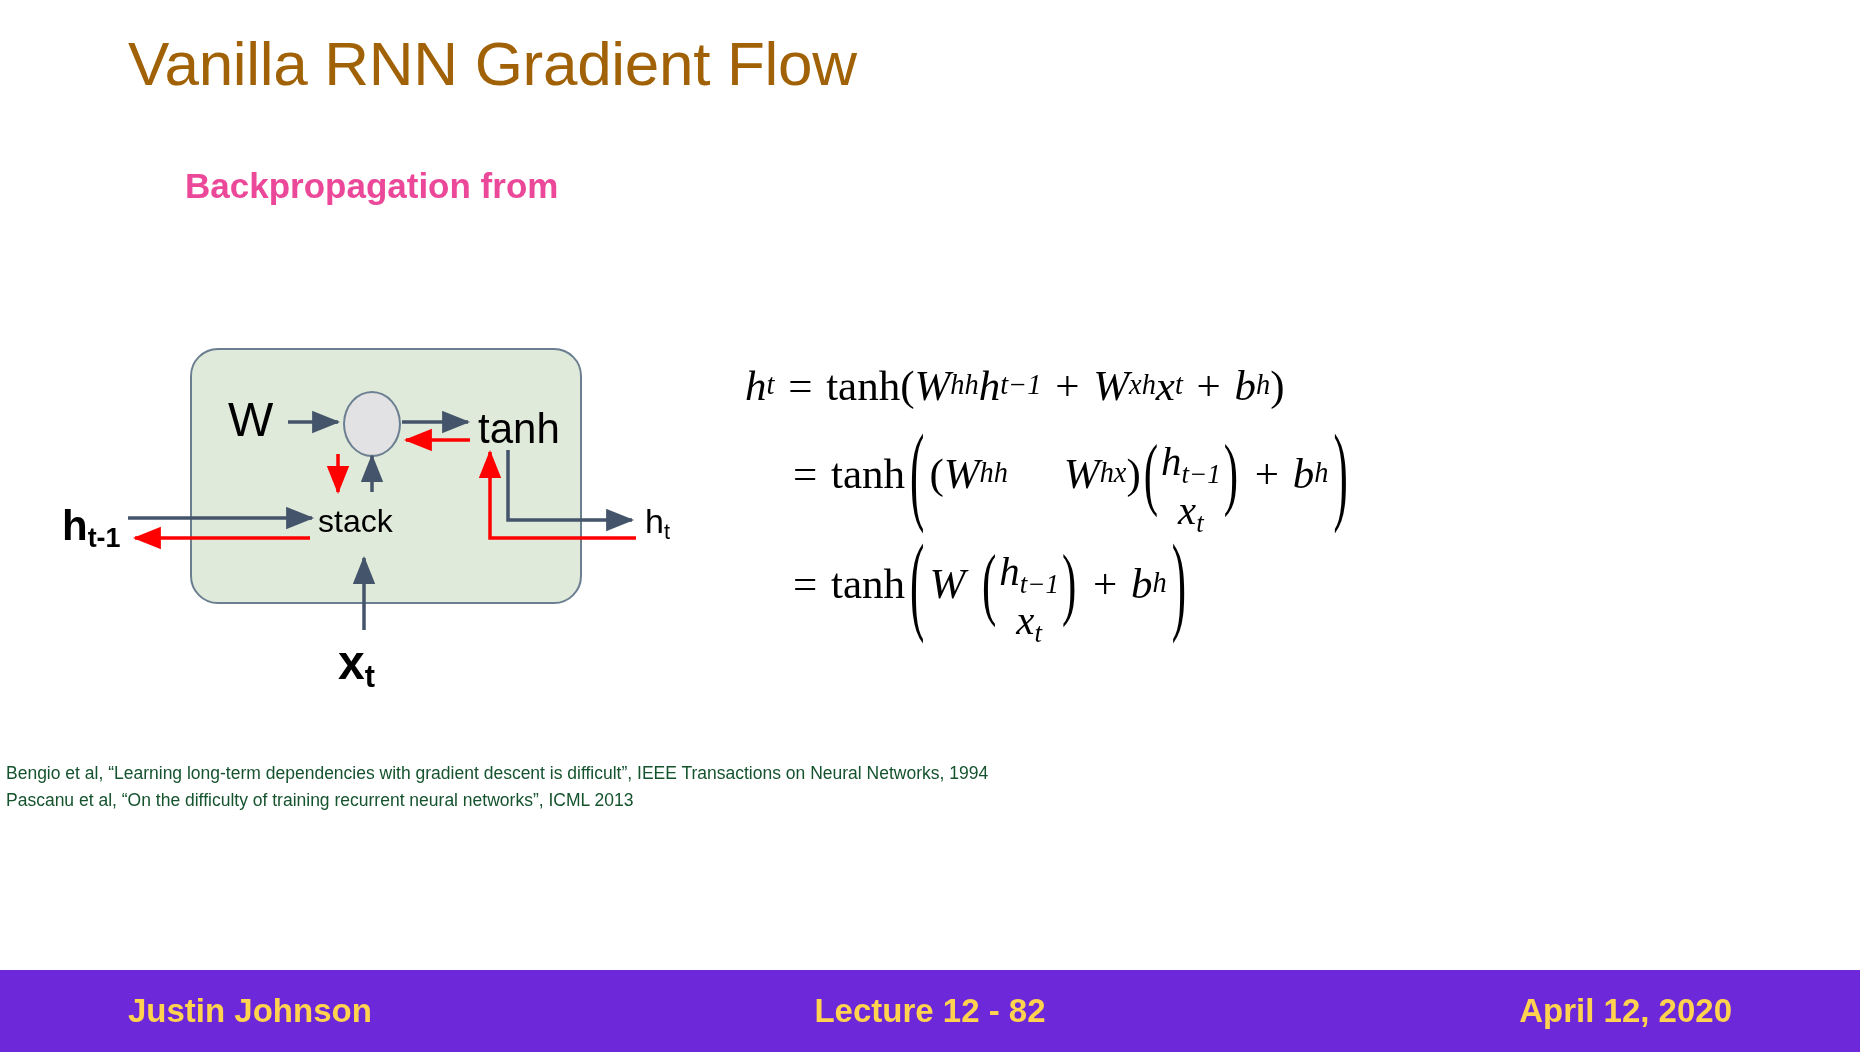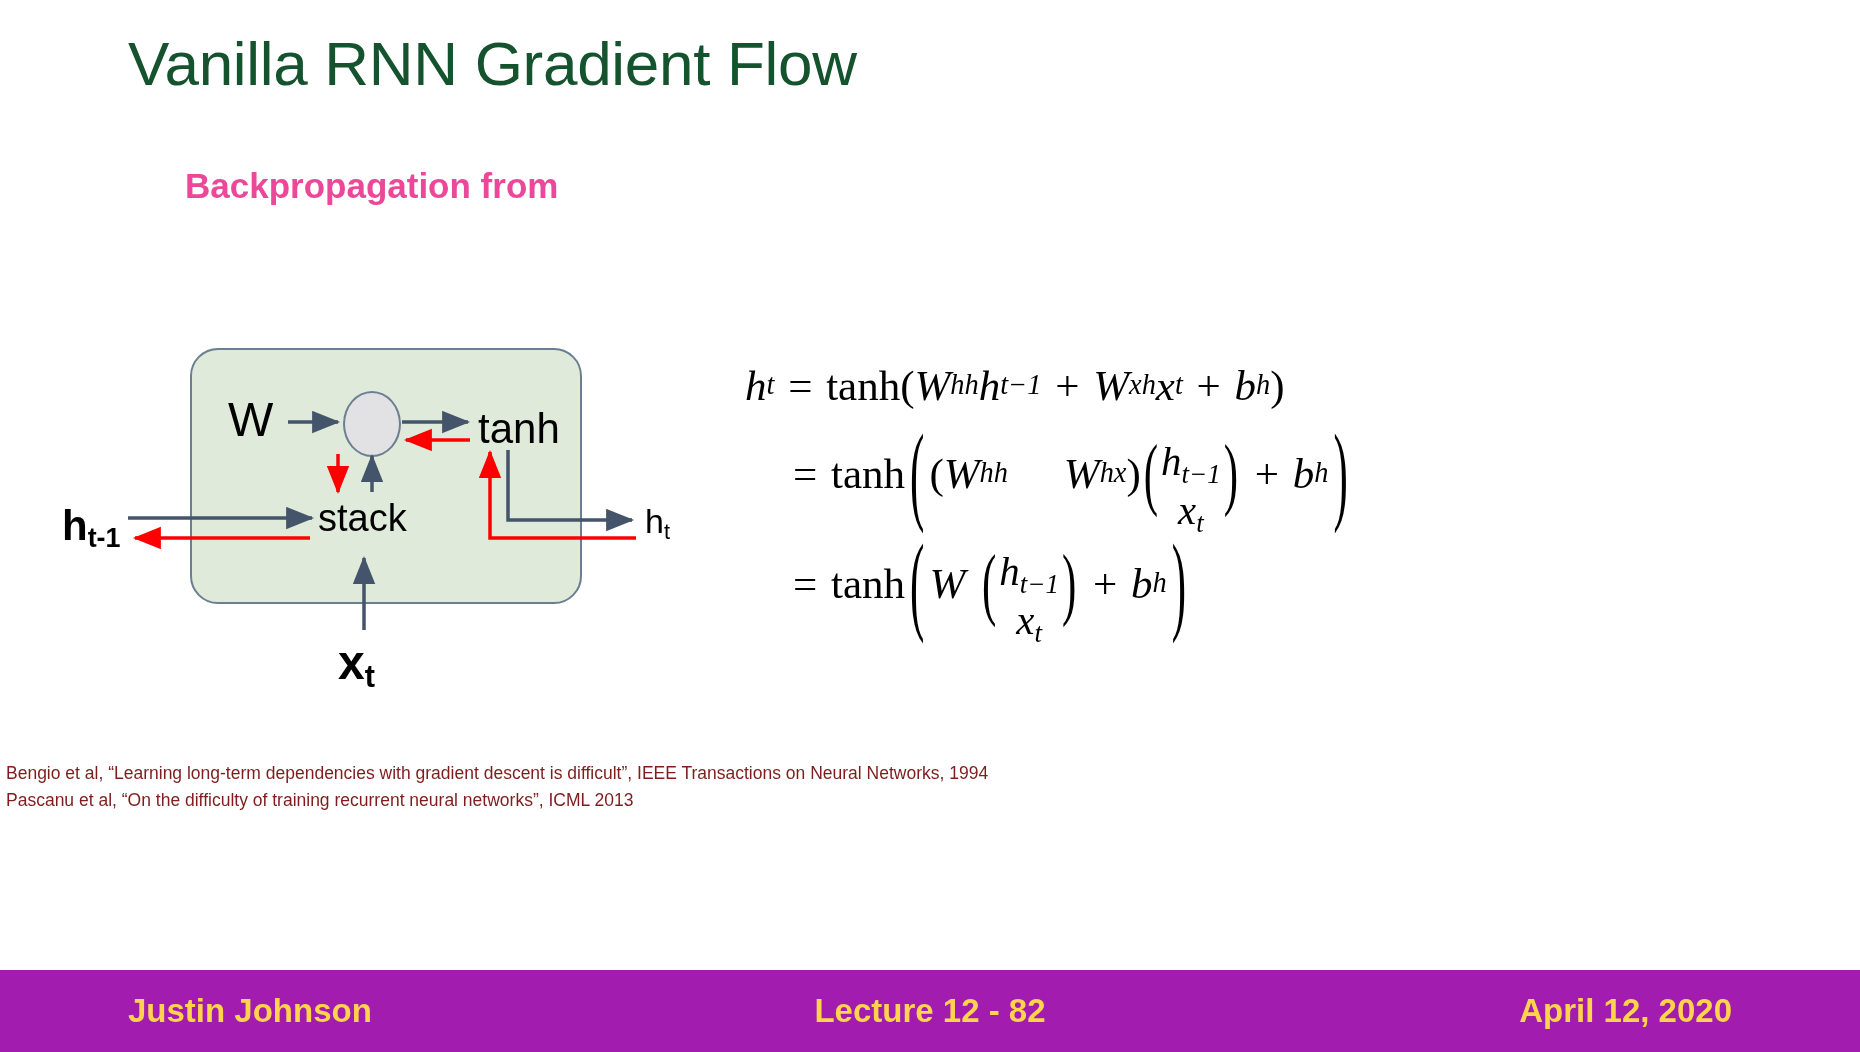--- a/index.html
+++ b/index.html
@@ -7,21 +7,21 @@
     width:1860px;height:1052px;
     background:#ffffff;
     font-family:"Liberation Sans", sans-serif;
     position:relative;overflow:hidden;
   }
   .slide{position:absolute;inset:0;}
 
   
   .title{
     position:absolute;left:128px;top:28px;
-    font-size:62px;font-weight:400;color:#14532d;
+    font-size:62px;font-weight:400;color:#a16207;
     letter-spacing:-0.3px;white-space:nowrap;text-align:center;
   }
 
   
   .annot{
     position:absolute;left:185px;top:160px;
     color:#ec4899;font-weight:700;font-size:35px;
     line-height:51px;white-space:nowrap;
   }
   .annot sub{font-size:0.62em;vertical-align:-0.28em;font-weight:700;}
@@ -29,21 +29,21 @@
 
   
   .diagram{position:absolute;left:0;top:330px;width:760px;height:400px;}
   .greenbox{
     position:absolute;left:190px;top:18px;width:388px;height:252px;
     background:#dfeada;border:2px solid #6b7f91;border-radius:28px;
   }
   .lbl{position:absolute;color:#000;white-space:nowrap;}
   .lbl-W{left:228px;top:62px;font-size:48px;font-weight:400;}
   .lbl-tanh{left:478px;top:75px;font-size:42px;}
-  .lbl-stack{left:318px;top:167px;font-size:38px;}
+  .lbl-stack{left:318px;top:173px;font-size:32px;}
   .lbl-hprev{left:62px;top:172px;font-size:42px;font-weight:bold;}
   .lbl-ht{left:645px;top:172px;font-size:34px;}
   .lbl-xt{left:338px;top:305px;font-size:48px;font-weight:700;}
   .lbl sub{font-size:0.64em;vertical-align:-0.26em;}
 
   .node-circle{
     position:absolute;left:343px;top:61px;width:54px;height:62px;
     background:#e2e2e4;border:2px solid #6b7f91;border-radius:50%;
   }
   .dsvg{position:absolute;left:0;top:0;width:760px;height:400px;overflow:visible;}
@@ -71,27 +71,27 @@
   .colvec{
     display:inline-flex;flex-direction:column;align-items:center;
     vertical-align:middle;line-height:1.08;font-size:0.95em;margin-top:32px;
   }
   .sp{display:inline-block;width:0.32em;}
   .spw{display:inline-block;width:1.3em;}
 
   
   .cites{
     position:absolute;left:6px;top:760px;
-    font-size:17.5px;line-height:27px;color:#7f1d1d;
+    font-size:17.5px;line-height:27px;color:#14532d;
   }
 
   
   .footer{
     position:absolute;left:0;bottom:0;width:1860px;height:82px;
-    background:#a21caf;
+    background:#6d28d9;
   }
   .footer span{
     position:absolute;top:22px;color:#ffd34d;
     font-size:33px;font-weight:700;white-space:nowrap;
   }
   .f-name{left:128px;}
   .f-lect{left:50%;transform:translateX(-50%);}
   .f-date{right:128px;}
 </style>
 </head>

